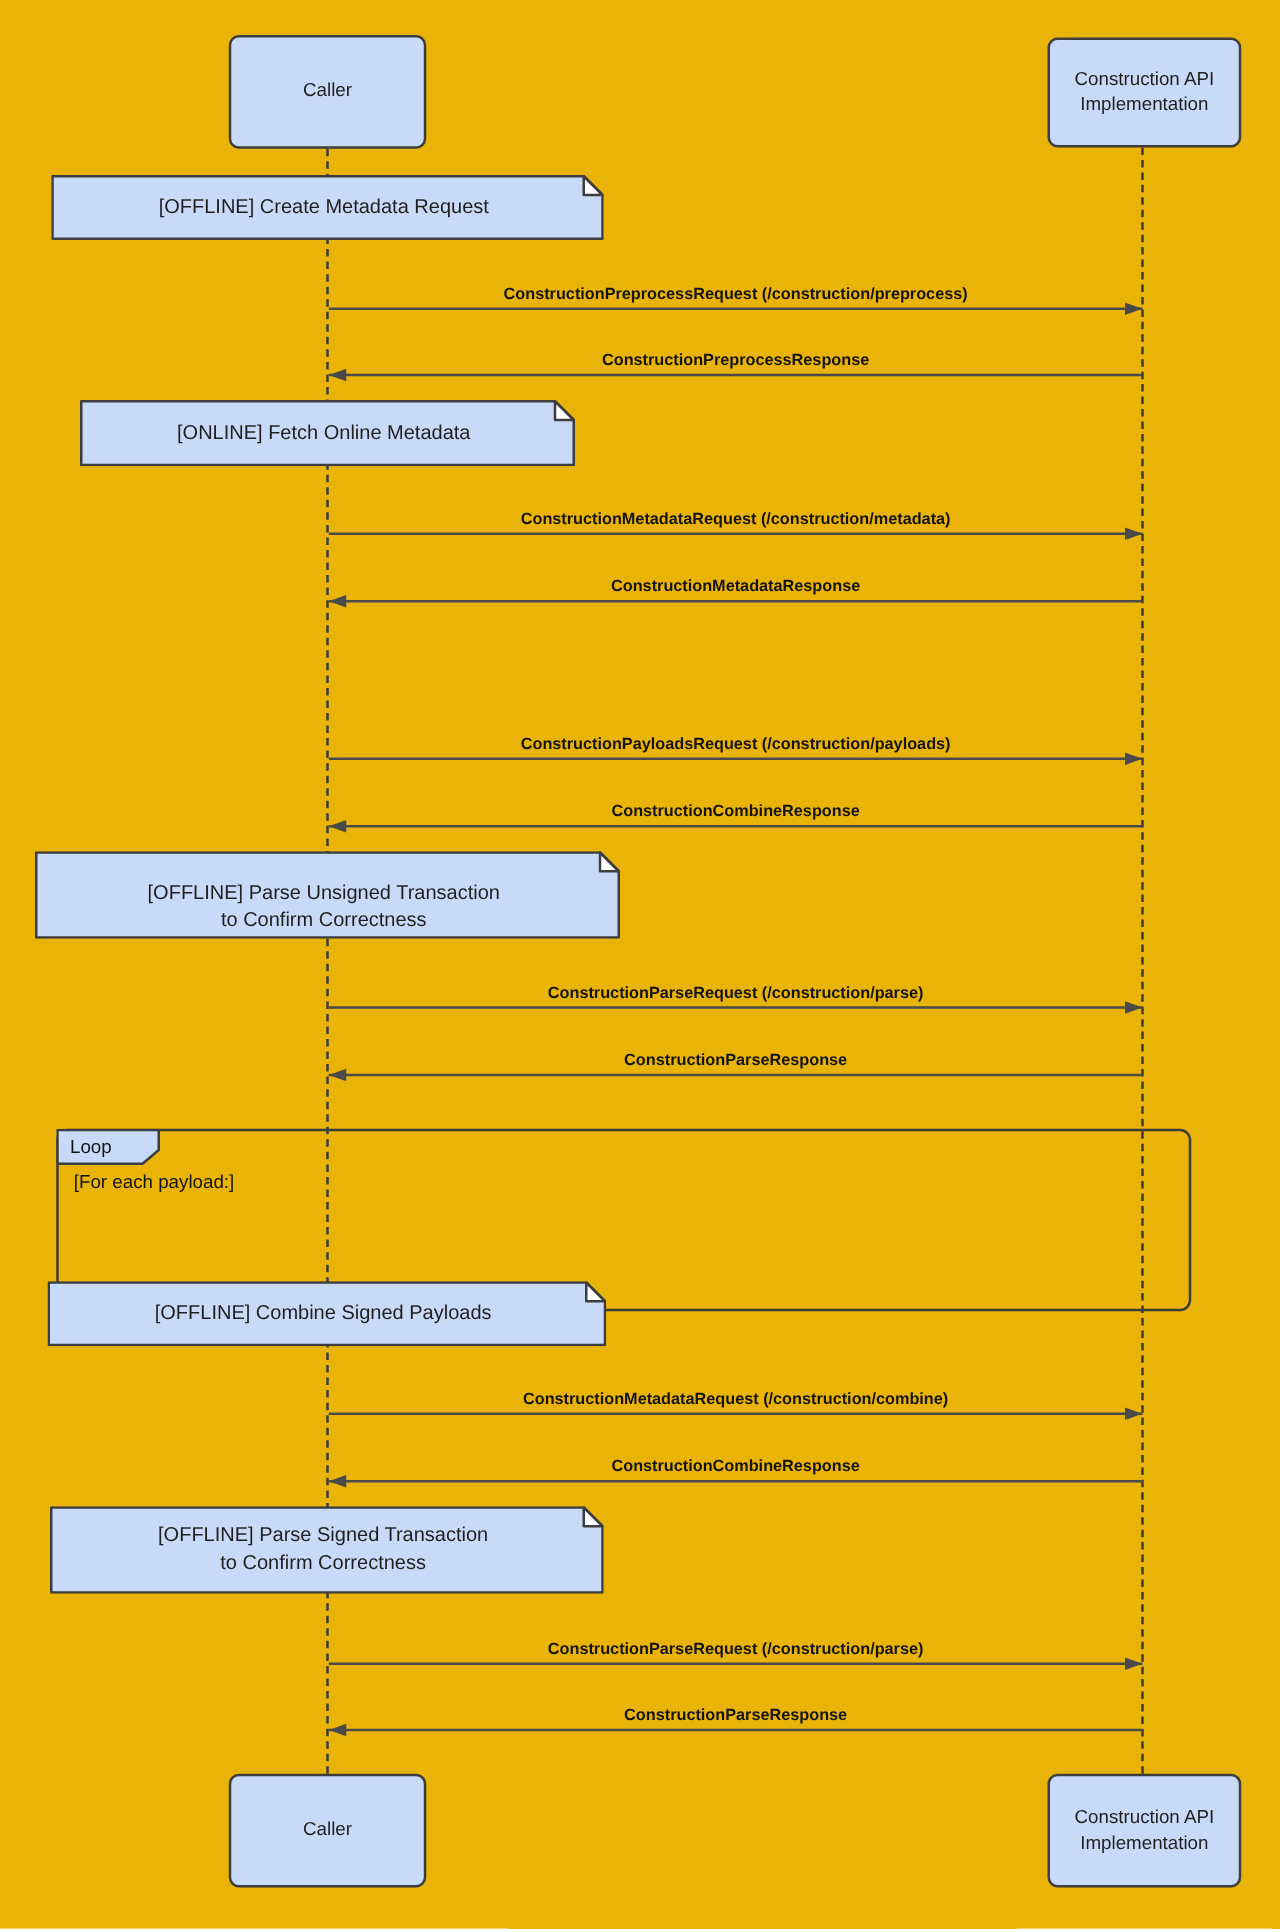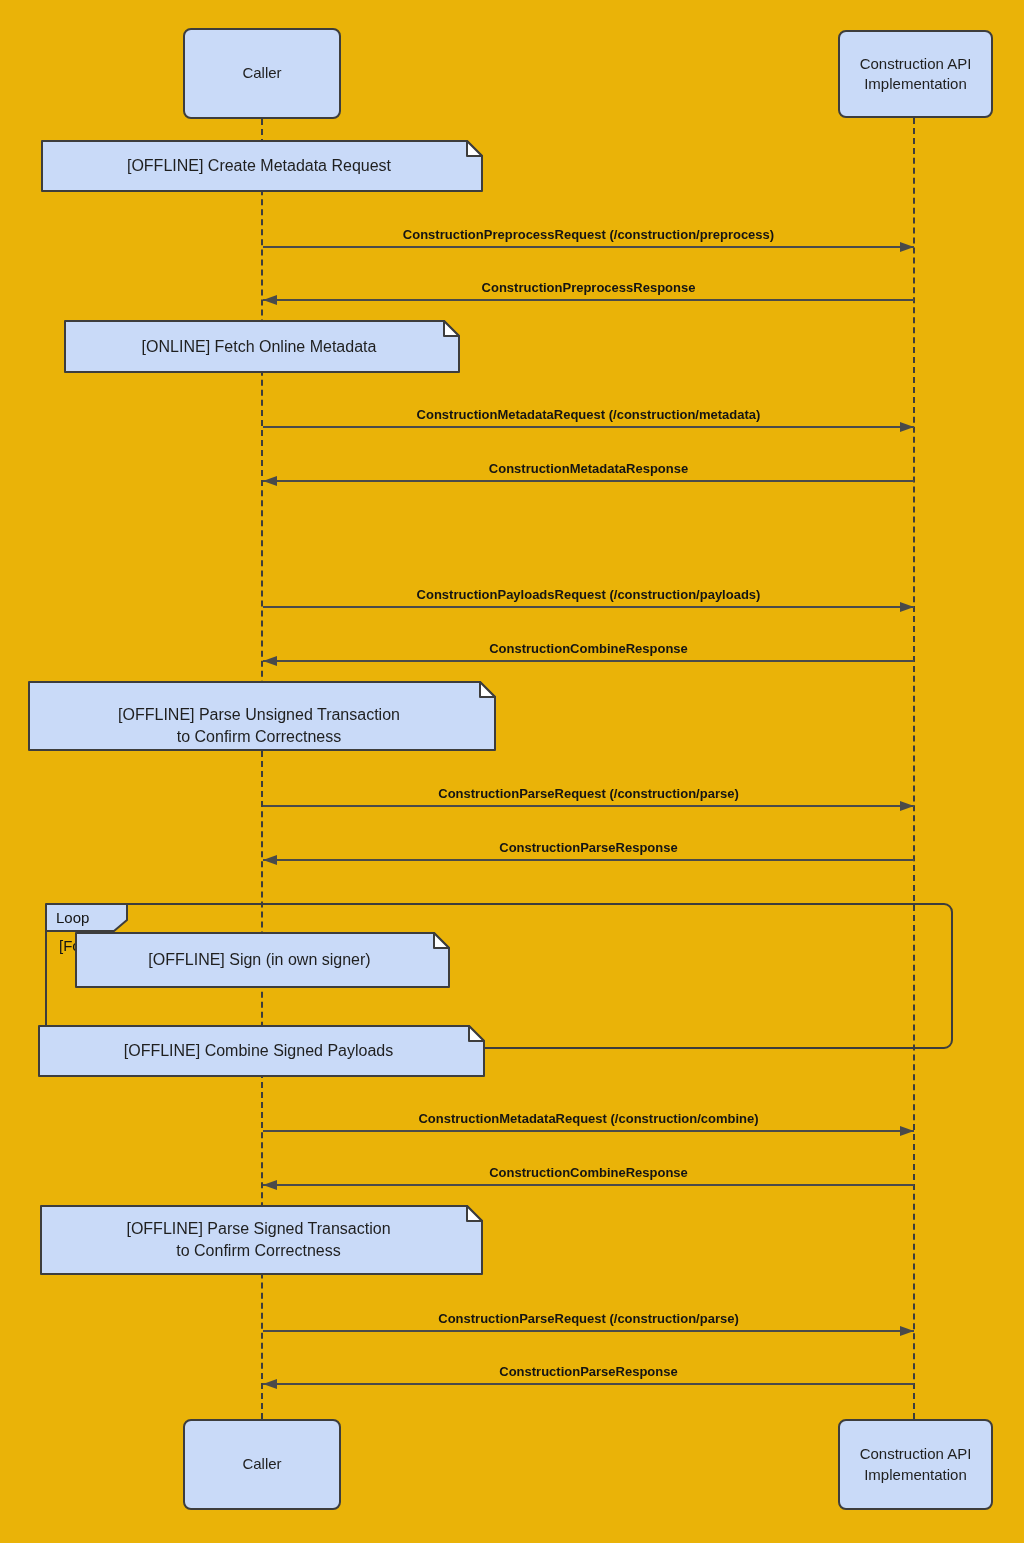--- a/index.html
+++ b/index.html
@@ -197,27 +197,20 @@
   </div>
 
   <div class="loop-box">
     <svg class="loop-tab" width="84" height="29" viewBox="0 0 84 29">
       <path d="M1,1 L82,1 L82,17 L69,28 L1,28 Z" fill="#c9daf8" stroke="#3d3d3d" stroke-width="2" stroke-linejoin="round"></path>
     </svg>
     <div class="loop-tab-text">Loop</div>
     <div class="loop-condition">[For each payload:]</div>
   </div>
 
-  <div class="note" style="left:75px; top:932px; width:375px; height:56px;">
-      <svg width="375" height="56" viewBox="0 0 375 56">
-        <path d="M1,1 L359,1 L374,16 L374,55 L1,55 Z" fill="#c9daf8" stroke="#3d3d3d" stroke-width="2" stroke-linejoin="round"></path>
-        <path d="M359,1 L359,16 L374,16 Z" fill="#ffffff" stroke="#3d3d3d" stroke-width="2" stroke-linejoin="round"></path>
-      </svg>
-    <div class="note-text">[OFFLINE] Sign (in own signer)</div>
-  </div>
 
   <div class="note" style="left:38px; top:1025px; width:447px; height:52px;">
       <svg width="447" height="52" viewBox="0 0 447 52">
         <path d="M1,1 L431,1 L446,16 L446,51 L1,51 Z" fill="#c9daf8" stroke="#3d3d3d" stroke-width="2" stroke-linejoin="round"></path>
         <path d="M431,1 L431,16 L446,16 Z" fill="#ffffff" stroke="#3d3d3d" stroke-width="2" stroke-linejoin="round"></path>
       </svg>
     <div class="note-text">[OFFLINE] Combine Signed Payloads</div>
   </div>
 
   <div class="msg right" style="top:1111px;">

